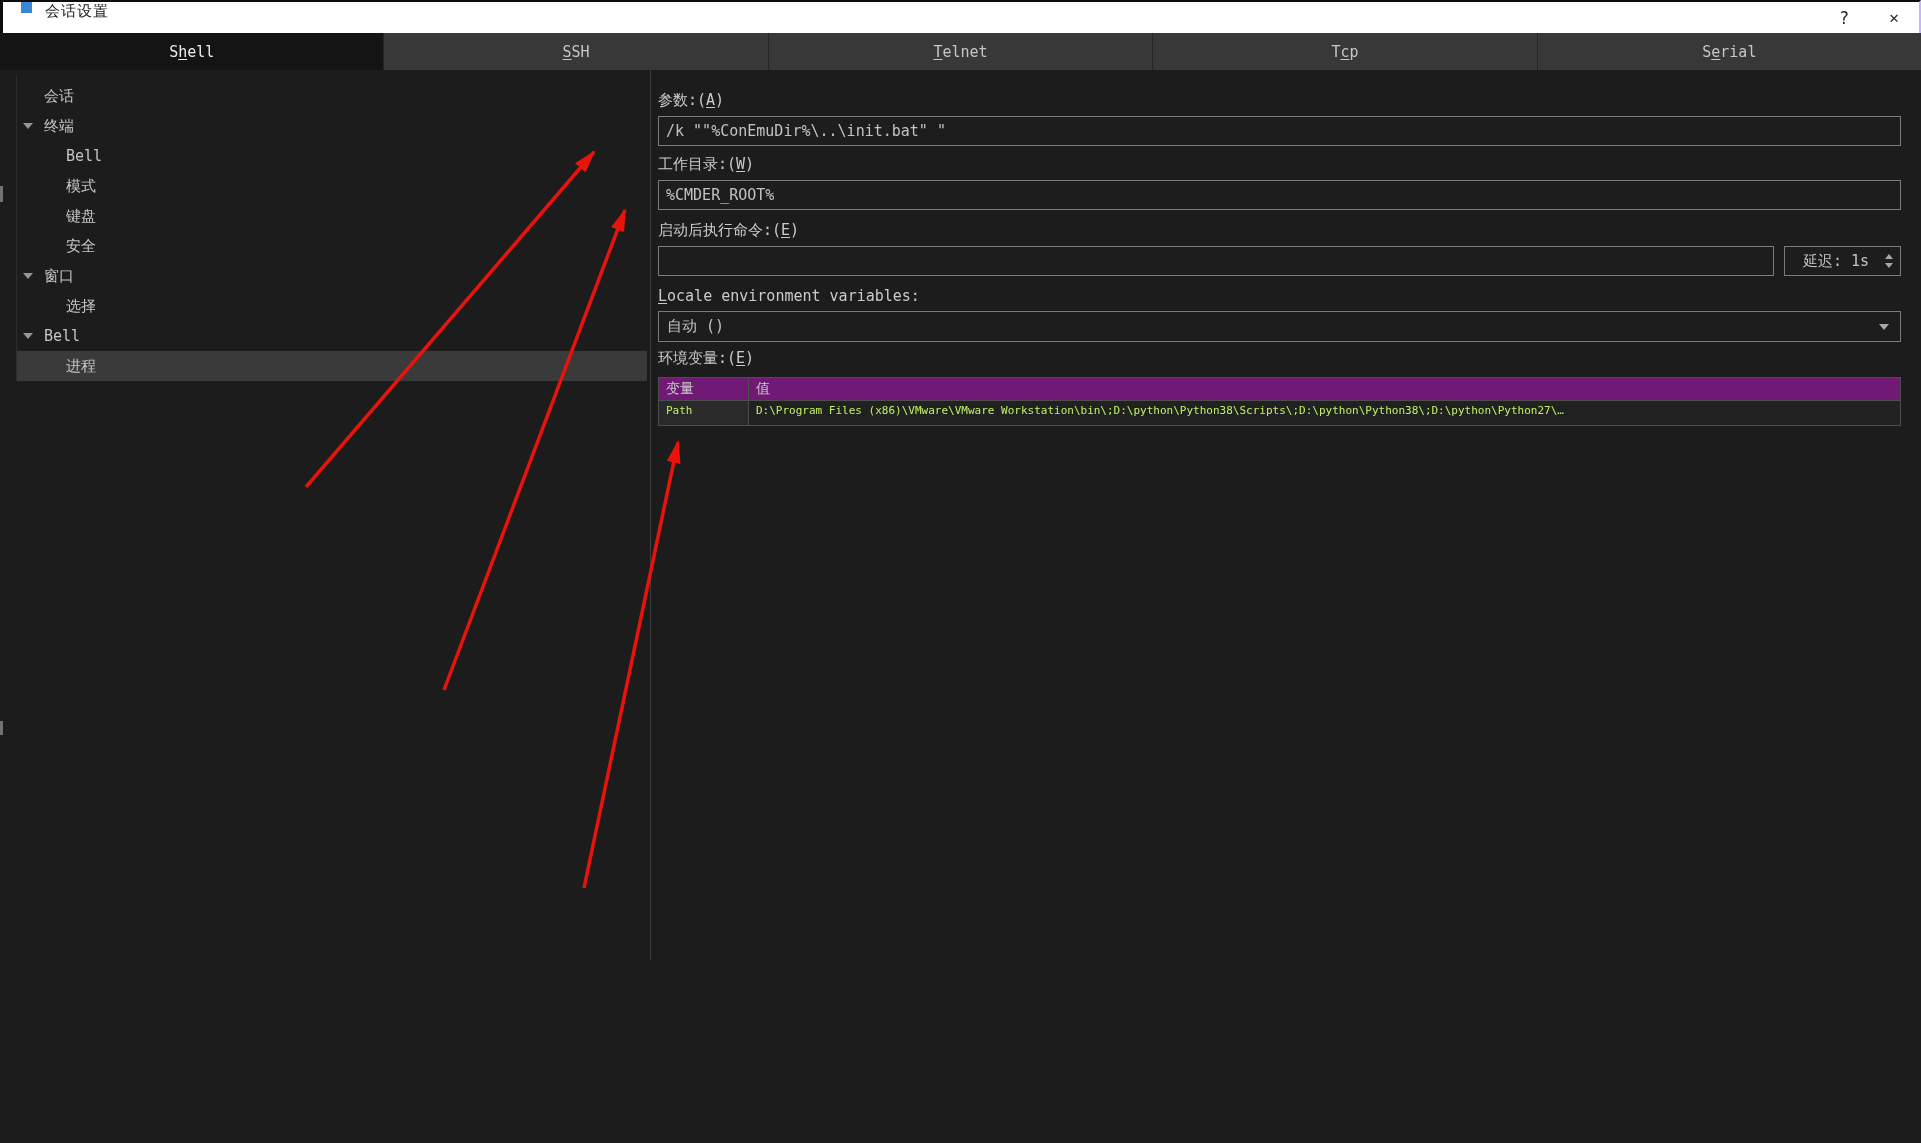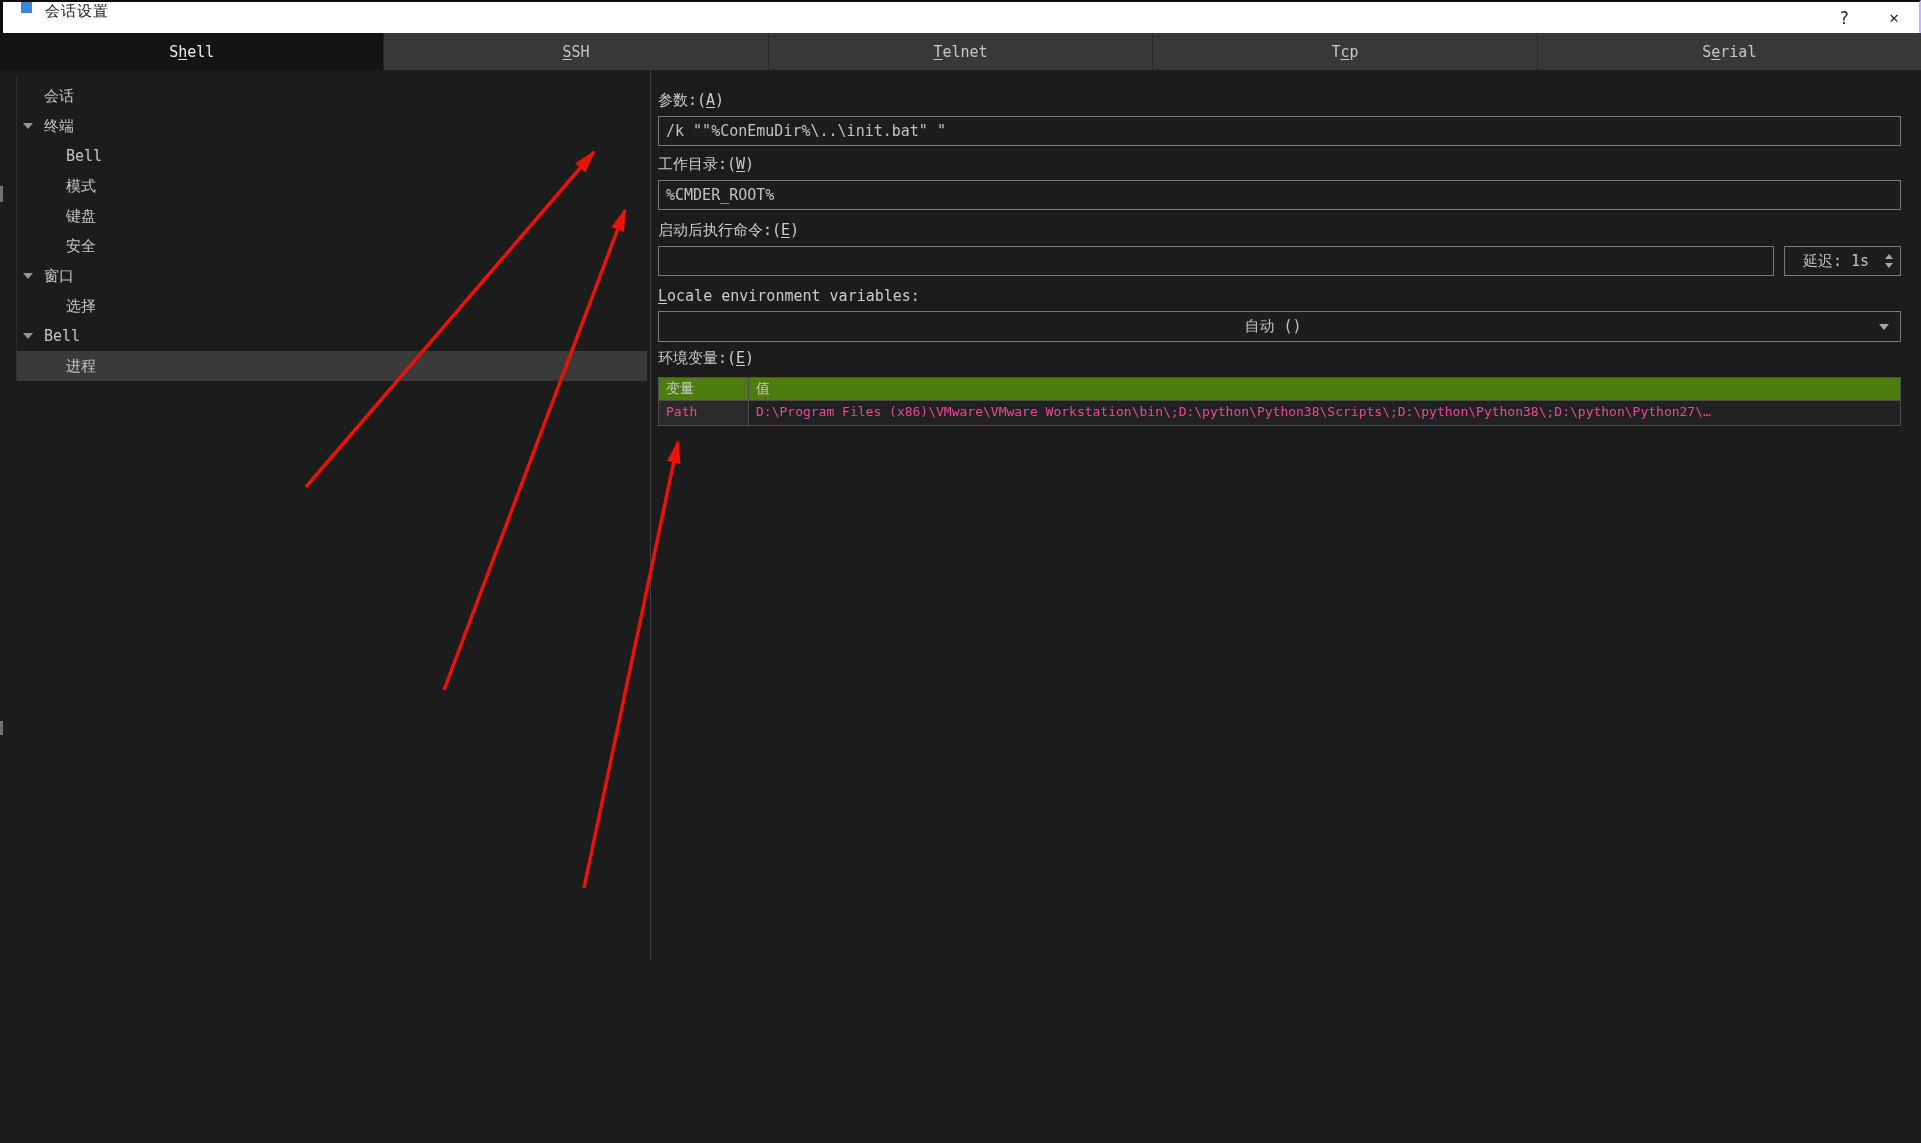--- a/index.html
+++ b/index.html
@@ -51,32 +51,32 @@
   .lbl-cmd    { top:151px; }
   .in-cmd     { top:176px; width:1116px; }
   .spinner { position:absolute; left:1133px; top:176px; width:117px; height:30px;
     background:#1d1d1d; border:1px solid #7a7a7a; display:flex; align-items:center; }
   .spinner-text { margin-left:18px; font-size:15px; color:#c3c3c3; white-space:pre; flex:1; }
   .spincol { display:flex; flex-direction:column; justify-content:center; gap:4px; margin-right:7px; }
   .spin-up { width:0; height:0; border-left:4px solid transparent; border-right:4px solid transparent; border-bottom:5px solid #a8a8a8; }
   .spin-dn { width:0; height:0; border-left:4px solid transparent; border-right:4px solid transparent; border-top:5px solid #a8a8a8; }
   .lbl-locale { top:217px; }
   .dropdown { position:absolute; left:7px; top:241px; width:1243px; height:31px; background:#1d1d1d;
-    border:1px solid #7a7a7a; display:flex; align-items:center;text-align:center; }
+    border:1px solid #7a7a7a; display:flex; align-items:center; }
   .dropdown-text { margin-left:8px; font-size:15px; color:#c3c3c3; white-space:pre; flex:1; }
   .dd-caret { width:0; height:0; margin-right:11px;
     border-left:5px solid transparent; border-right:5px solid transparent; border-top:6px solid #a8a8a8; }
   .lbl-env { top:279px; }
   .envtable { position:absolute; left:7px; top:307px; width:1243px; border:1px solid #4d4d4d; border-bottom:none; }
-  .hrow { display:flex; height:23px; background:#4d7c0f; border-bottom:1px solid #4d4d4d; }
+  .hrow { display:flex; height:23px; background:#701a75; border-bottom:1px solid #4d4d4d; }
   .hcell { font-size:14px; color:#c9c9c9; padding:2px 0 0 7px; }
   .hcell.c1 { width:90px; border-right:1px solid #4d4d4d; }
   .hcell.c2 { flex:1; }
   .drow { display:flex; height:25px; border-bottom:1px solid #4d4d4d; }
-  .dcell { font-size:13px; color:#ec4899; padding:3px 0 0 7px; white-space:nowrap; overflow:hidden; }
+  .dcell { font-size:11px; color:#bef264; padding:3px 0 0 7px; white-space:nowrap; overflow:hidden; }
   .dcell.c1 { width:90px; background:#2a2a2a; border-right:1px solid #4d4d4d; }
   .dcell.c2 { flex:1; background:#212121; }
 
   
   .edge-sliver { position:absolute; left:0; width:3px; background:#8f8f8f; opacity:.75; }
   .sliver1 { top:186px; height:16px; }
   .sliver2 { top:721px; height:14px; }
   .overlay { position:absolute; left:0; top:0; width:1921px; height:1143px; pointer-events:none; }
 </style>
 </head>

